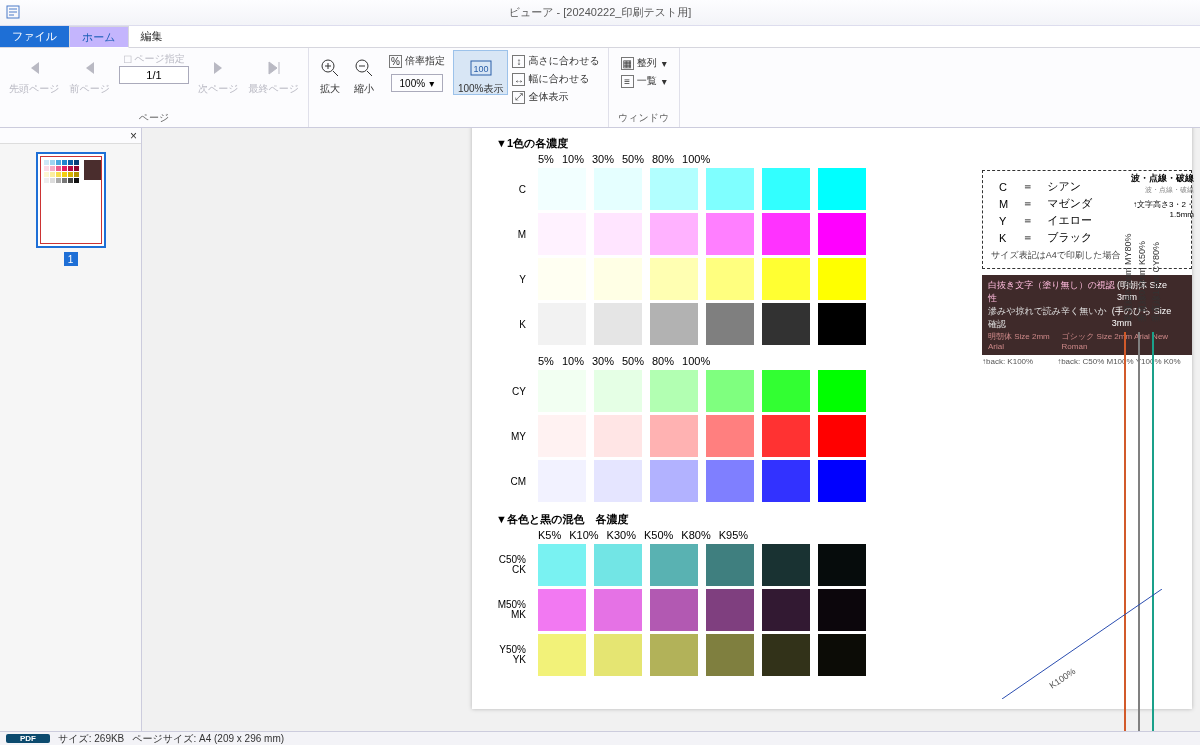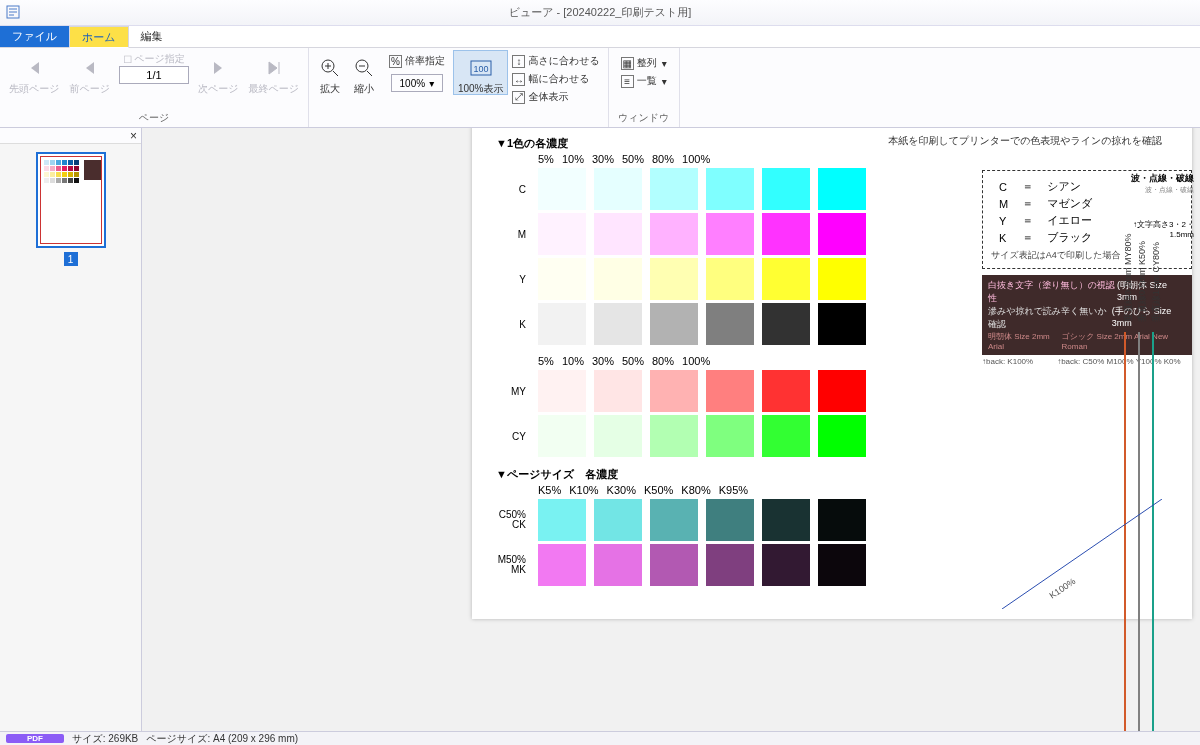--- a/index.html
+++ b/index.html
@@ -6,21 +6,21 @@
 body { width: 1200px; height: 745px; overflow: hidden; background: #fff; display: flex; flex-direction: column; font-size: 11px; }
 
 
 .title-bar { height: 26px; background: linear-gradient(#fdfdff,#f3f4f8); display: flex; align-items: center; justify-content: center; color: #555; border-bottom: 1px solid #dde; position: relative; }
 .title-bar .app-icon { position: absolute; left: 6px; top: 5px; width: 14px; height: 14px; color:#4b7bc8; }
 
 
 .tab-strip { height: 22px; background: #fff; display: flex; align-items: stretch; border-bottom: 1px solid #d6d6de; }
 .tab { padding: 3px 12px 0; font-size: 11px; color: #333; cursor: default; }
 .tab.file { background: #1e6fd6; color: #fff; }
-.tab.active { background: #fde047; border: 1px solid #d6d6de; border-bottom: 1px solid #fff; margin-bottom: -1px; color: #1c5fb8; }
+.tab.active { background: #c4b5fd; border: 1px solid #d6d6de; border-bottom: 1px solid #fff; margin-bottom: -1px; color: #1c5fb8; }
 
 
 .ribbon { height: 80px; background: #fcfcfe; border-bottom: 1px solid #ccd; display: flex; }
 .rgroup { display: flex; flex-direction: column; border-right: 1px solid #e0e0ea; padding: 2px 4px 0; }
 .rgroup-buttons { flex: 1; display: flex; align-items: flex-start; }
 .rgroup-label { text-align: center; font-size: 10px; color: #666; padding-bottom: 2px; }
 .rbtn { display: flex; flex-direction: column; align-items: center; justify-content: flex-start; padding: 4px 4px 0; min-width: 34px; text-align: center; color: #333; border: 1px solid transparent; cursor: default; }
 .rbtn.grey { color: #b9b9c3; }
 .rbtn.sel { background: #d8e6f5; border: 1px solid #9cc2ea; }
 .rbtn .icn { height: 26px; display:flex; align-items:center; justify-content:center; }
@@ -65,21 +65,21 @@
 .dark-foot { display:flex; justify-content:space-between; font-size:8px; color:#c88; }
 .under-dark { display:flex; font-size:8px; gap:24px; color:#555; margin-top:2px; }
 
 
 .vlines { position:absolute; right:40px; top:210px; }
 .vline-item { position:absolute; top:0; height:400px; border-left:2px solid; }
 .vline-item span { position:absolute; left:-4px; top:-10px; transform:rotate(-90deg); transform-origin:left top; font-size:9px; white-space:nowrap; }
 
 
 .status-bar { height:14px; background:#f3f3f7; border-top:1px solid #ccd; display:flex; align-items:center; font-size:10px; padding:0 6px; gap:8px; color:#333; }
-.status-bar .pdf { background:#8b5cf6; color:#fff; font-size:8px; font-weight:bold; padding:0 21px; border-radius:2px; }
+.status-bar .pdf { background:#0c4a6e; color:#fff; font-size:8px; font-weight:bold; padding:0 14px; border-radius:2px; }
 
 
 .mini { position:absolute; }
 .mini-grid { display:grid; grid-template-columns:repeat(6,5px); gap:1px; }
 .mini-grid div { width:5px; height:5px; }
 </style>
 </head>
 <body>
 
 <div class="title-bar">
@@ -257,21 +257,20 @@
           </div>
         <div style="position:absolute;right:2px;top:6px;width:18px;height:20px;background:#4a2d2d"></div>
         <div style="position:absolute;left:2px;top:2px;width:62px;height:88px;border:1px solid #c33;pointer-events:none"></div>
       </div>
       <div class="thumb-num">1</div>
     </div>
   </div>
 
   <div class="viewport">
     <div class="page">
-      <div class="doc-sub">本紙を印刷してプリンターでの色表現やラインの掠れを確認</div>
 
       <div class="legend">
         <div class="legend-box">
           <table>
             <tbody>
                 <tr>
                   <td>C</td>
                   <td>＝</td>
                   <td>シアン</td>
                 </tr>
@@ -290,21 +289,21 @@
                   <td>＝</td>
                   <td>ブラック</td>
                 </tr>
           </tbody>
             </table>
           <div class="legend-note">サイズ表記はA4で印刷した場合</div>
         </div>
         <div class="legend-right" style="right:-2px;top:2px;position:absolute;text-align:right">
           <div style="font-weight:bold">波・点線・破線</div>
           <div style="font-size:7px;color:#888">波・点線・破線</div>
-          <div style="margin-top:24px;font-size:8px">↑文字高さ3・2・1.5mm</div>
+          <div style="margin-top:4px;font-size:8px">↑文字高さ3・2・1.5mm</div>
         </div>
         <div class="dark-panel">
           <div style="display:flex;justify-content:space-between">
               <span class="line1">白抜き文字（塗り無し）の視認性</span>
               <span style="color:#fff">(明朝体  Size 3mm</span>
             </div>
           <div style="display:flex;justify-content:space-between">
               <span>滲みや掠れで読み辛く無いか確認</span>
               <span style="color:#fff">(手のひら Size 3mm</span>
             </div>
@@ -373,42 +372,51 @@
         <div class="pct-header" id="pcth2">
             <div class="pct">5%</div>
             <div class="pct">10%</div>
             <div class="pct">30%</div>
             <div class="pct">50%</div>
             <div class="pct">80%</div>
             <div class="pct">100%</div>
           </div>
         <div id="rows2">
             <div class="sw-row">
+              <div class="rowlbl">CY</div>
+              <div class="sw" style="background: rgb(242, 255, 242);"></div>
+              <div class="sw" style="background: rgb(229, 255, 229);"></div>
+              <div class="sw" style="background: rgb(178, 255, 178);"></div>
+              <div class="sw" style="background: rgb(127, 255, 127);"></div>
+              <div class="sw" style="background: rgb(50, 255, 50);"></div>
+              <div class="sw" style="background: rgb(0, 255, 0);"></div>
+            </div>
+            <div class="sw-row">
               <div class="rowlbl">MY</div>
               <div class="sw" style="background: rgb(255, 242, 242);"></div>
               <div class="sw" style="background: rgb(255, 229, 229);"></div>
               <div class="sw" style="background: rgb(255, 178, 178);"></div>
               <div class="sw" style="background: rgb(255, 127, 127);"></div>
               <div class="sw" style="background: rgb(255, 50, 50);"></div>
               <div class="sw" style="background: rgb(255, 0, 0);"></div>
             </div>
             <div class="sw-row">
-              <div class="rowlbl">CY</div>
-              <div class="sw" style="background: rgb(242, 255, 242);"></div>
-              <div class="sw" style="background: rgb(229, 255, 229);"></div>
-              <div class="sw" style="background: rgb(178, 255, 178);"></div>
-              <div class="sw" style="background: rgb(127, 255, 127);"></div>
-              <div class="sw" style="background: rgb(50, 255, 50);"></div>
-              <div class="sw" style="background: rgb(0, 255, 0);"></div>
+              <div class="rowlbl">CM</div>
+              <div class="sw" style="background: rgb(242, 242, 255);"></div>
+              <div class="sw" style="background: rgb(229, 229, 255);"></div>
+              <div class="sw" style="background: rgb(178, 178, 255);"></div>
+              <div class="sw" style="background: rgb(127, 127, 255);"></div>
+              <div class="sw" style="background: rgb(50, 50, 255);"></div>
+              <div class="sw" style="background: rgb(0, 0, 255);"></div>
             </div>
           </div>
       </div>
 
       <div class="sect">
-        <div class="sect-h">▼ページサイズ　各濃度</div>
+        <div class="sect-h">▼各色と黒の混色　各濃度</div>
         <div class="pct-header" id="pcth3">
             <div class="pct">K5%</div>
             <div class="pct">K10%</div>
             <div class="pct">K30%</div>
             <div class="pct">K50%</div>
             <div class="pct">K80%</div>
             <div class="pct">K95%</div>
           </div>
         <div id="rows3">
             <div class="sw-row">
@@ -424,20 +432,30 @@
             <div class="sw-row">
               <div class="rowlbl" style="white-space: pre; line-height: 1;">M50%
 MK</div>
               <div class="sw" style="background: rgb(242, 121, 242);"></div>
               <div class="sw" style="background: rgb(229, 114, 229);"></div>
               <div class="sw" style="background: rgb(178, 89, 178);"></div>
               <div class="sw" style="background: rgb(127, 63, 127);"></div>
               <div class="sw" style="background: rgb(50, 25, 50);"></div>
               <div class="sw" style="background: rgb(12, 6, 12);"></div>
             </div>
+            <div class="sw-row">
+              <div class="rowlbl" style="white-space: pre; line-height: 1;">Y50%
+YK</div>
+              <div class="sw" style="background: rgb(242, 242, 121);"></div>
+              <div class="sw" style="background: rgb(229, 229, 114);"></div>
+              <div class="sw" style="background: rgb(178, 178, 89);"></div>
+              <div class="sw" style="background: rgb(127, 127, 63);"></div>
+              <div class="sw" style="background: rgb(50, 50, 25);"></div>
+              <div class="sw" style="background: rgb(12, 12, 6);"></div>
+            </div>
           </div>
       </div>
 
       <div class="vlines" id="vlines">
           <div class="vline-item" style="left: 0px; border-color: rgb(26, 160, 138);">
             <span style="color: rgb(51, 51, 51);">垂直線1mm  CY80%</span>
           </div>
           <div class="vline-item" style="left: -14px; border-color: rgb(128, 128, 128);">
             <span style="color: rgb(51, 51, 51);">垂直線0.5mm  K50%</span>
           </div>

